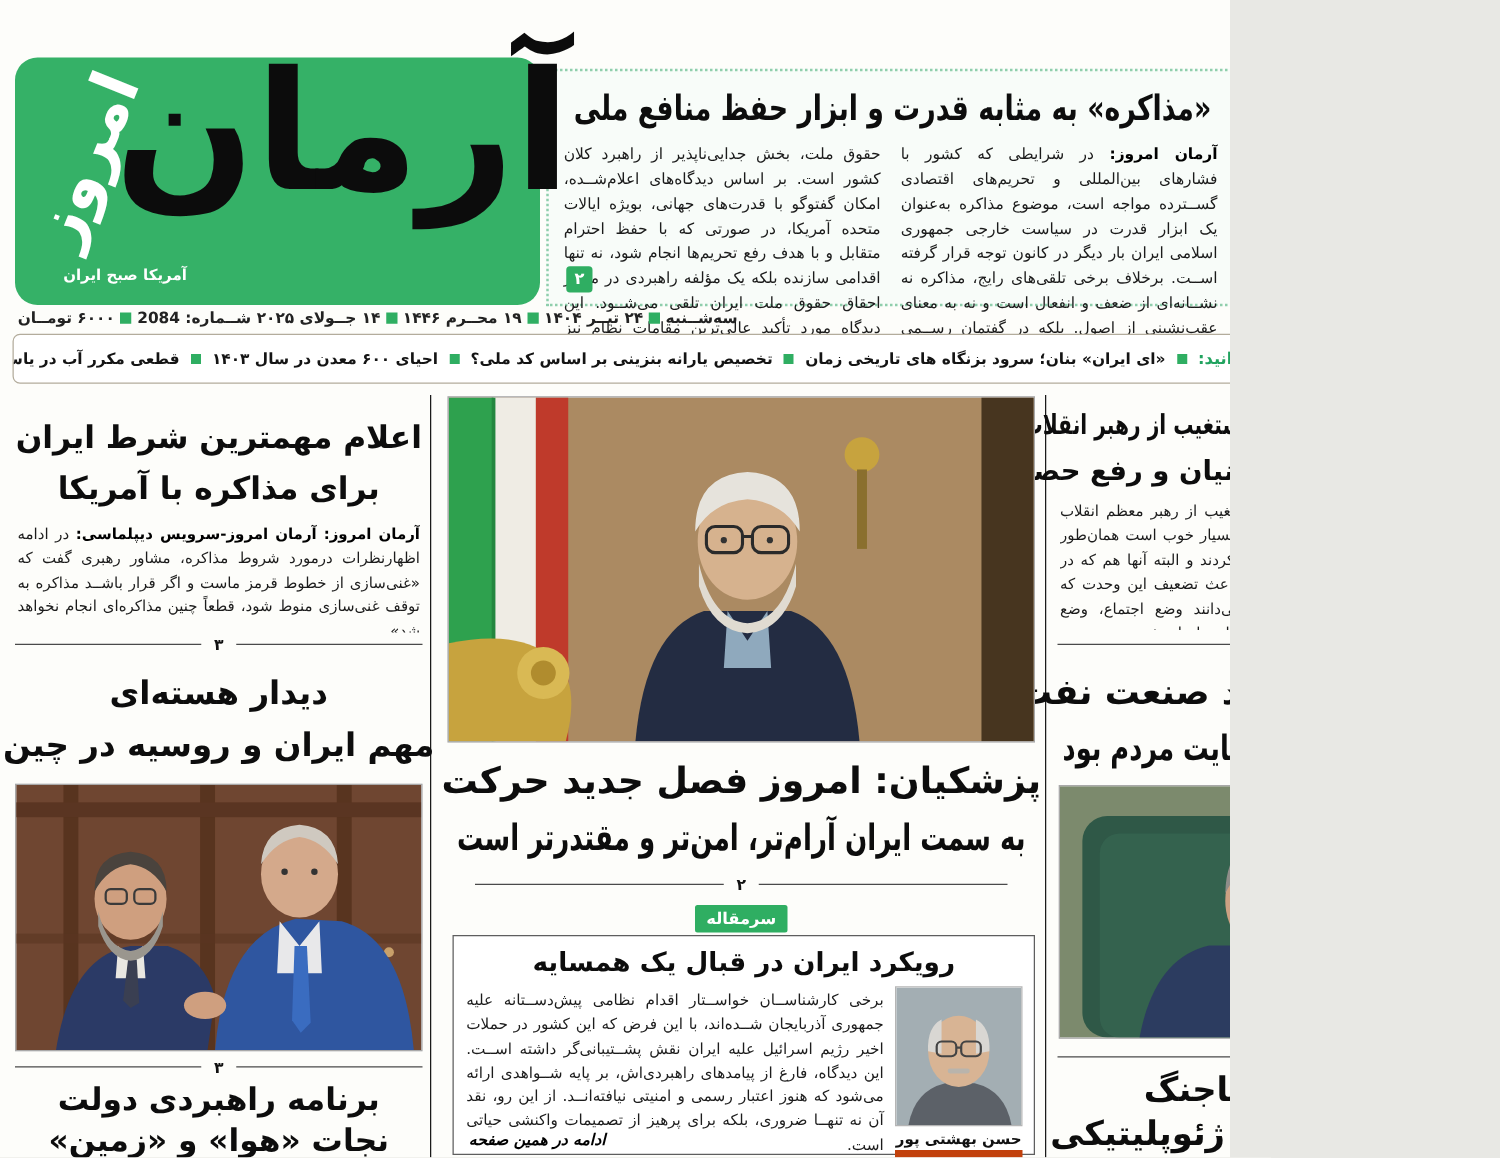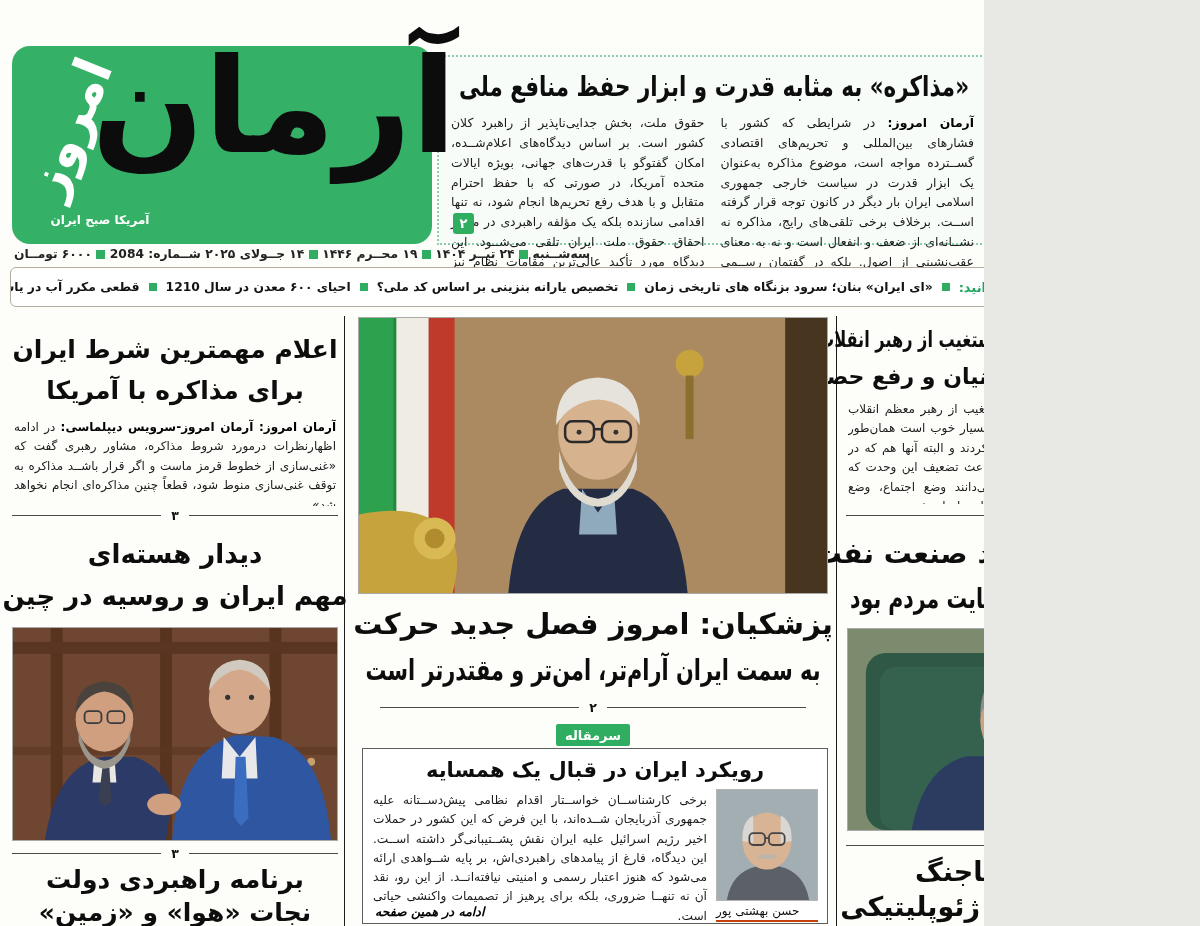--- a/index.html
+++ b/index.html
@@ -46,22 +46,22 @@
   .pageref .num{font-size:12.5px;font-weight:bold;color:#111;}
   
   .body-txt{font-size:12px;line-height:1.62;text-align:justify;color:#1c1c1c;direction:rtl;}
   .lead{font-weight:bold;color:#000;}
   .photo-frame{border:1px solid #a9a9a9;box-sizing:border-box;background:#ddd;}
   
   .ed-tag{left:556px;top:724px;width:74px;height:22px;background:#2fae62;color:#fff;font-size:13px;font-weight:bold;
       display:flex;align-items:center;justify-content:center;border-radius:2px;}
   .ed-box{left:362px;top:748px;width:464px;height:174px;border:1.5px solid #5e5e5e;background:#fff;}
   .ed-photo{position:absolute;right:9px;top:40px;width:102px;height:112px;border:1px solid #b5b5b5;box-sizing:border-box;}
-  .ed-caption{position:absolute;right:9px;top:155px;width:102px;text-align:left;font-size:12px;font-weight:normal;
-      border-bottom:2px solid #c2410c;padding-bottom:2px;}
+  .ed-caption{position:absolute;right:9px;top:155px;width:102px;text-align:center;font-size:12px;font-weight:bold;
+      border-bottom:6px solid #c2410c;padding-bottom:2px;}
   .ed-body{position:absolute;left:10px;right:120px;top:42px;font-size:12.2px;line-height:1.58;text-align:justify;color:#1c1c1c;}
   .ed-more{position:absolute;left:12px;bottom:4px;font-size:12.5px;font-weight:bold;color:#000;font-style:italic;}
 </style>
 </head>
 <body>
 
 <div class="page">
 
   <div class="abs watermark">
     <span>جـــار</span>
@@ -110,21 +110,21 @@
     <span>۶۰۰۰ تومــان</span>
   </div>
 
   <div class="abs teaser">
     <span class="label">آنچه‌در « آرمان امروز » می‌خوانید:</span>
     <span class="sq sq8"></span>
     <span>«ای ایران» بنان؛ سرود بزنگاه های تاریخی زمان</span>
     <span class="sq sq8"></span>
     <span>تخصیص یارانه بنزینی بر اساس کد ملی؟</span>
     <span class="sq sq8"></span>
-    <span>احیای ۶۰۰ معدن در سال 1210</span>
+    <span>احیای ۶۰۰ معدن در سال ۱۴۰۳</span>
     <span class="sq sq8"></span>
     <span>قطعی مکرر آب در یاسوج</span>
 
   </div>
 
   <div class="abs vline" style="left:344px;"></div>
   <div class="abs vline" style="left:836px;"></div>
 
   <div class="abs" style="left:812px;top:320px;width:342px;">
     <svg class="hsvg" width="342" height="37">

